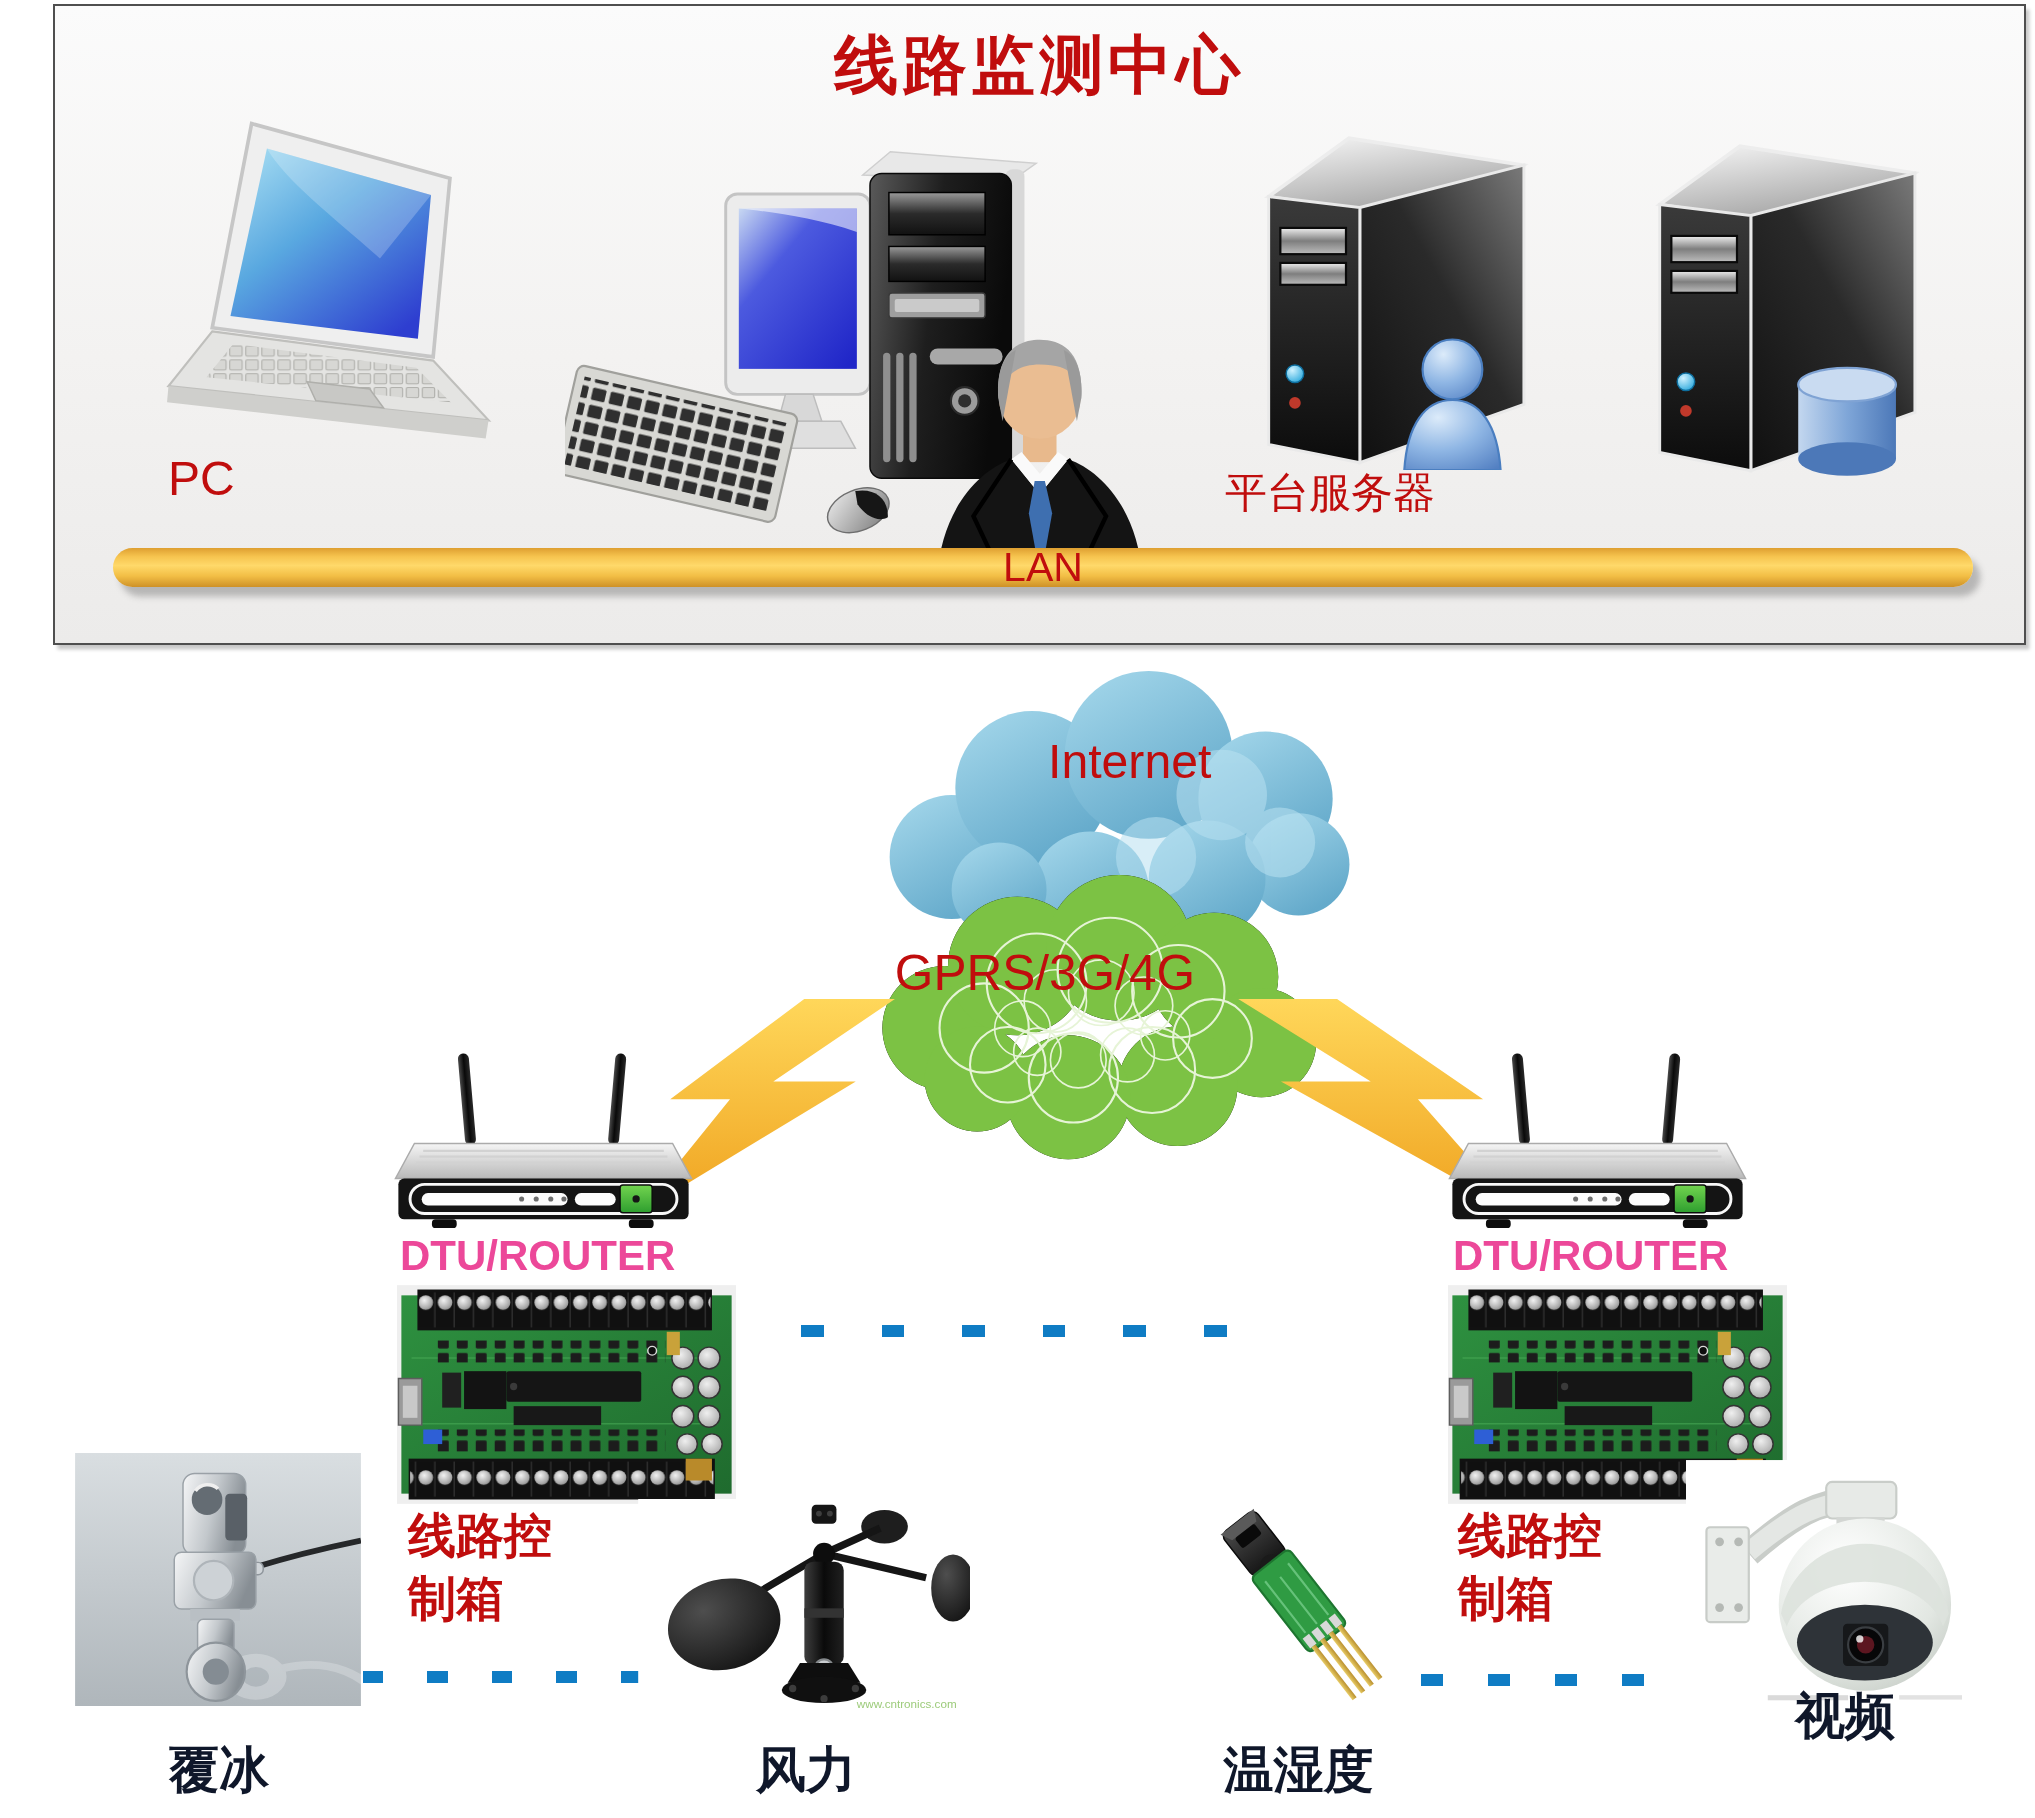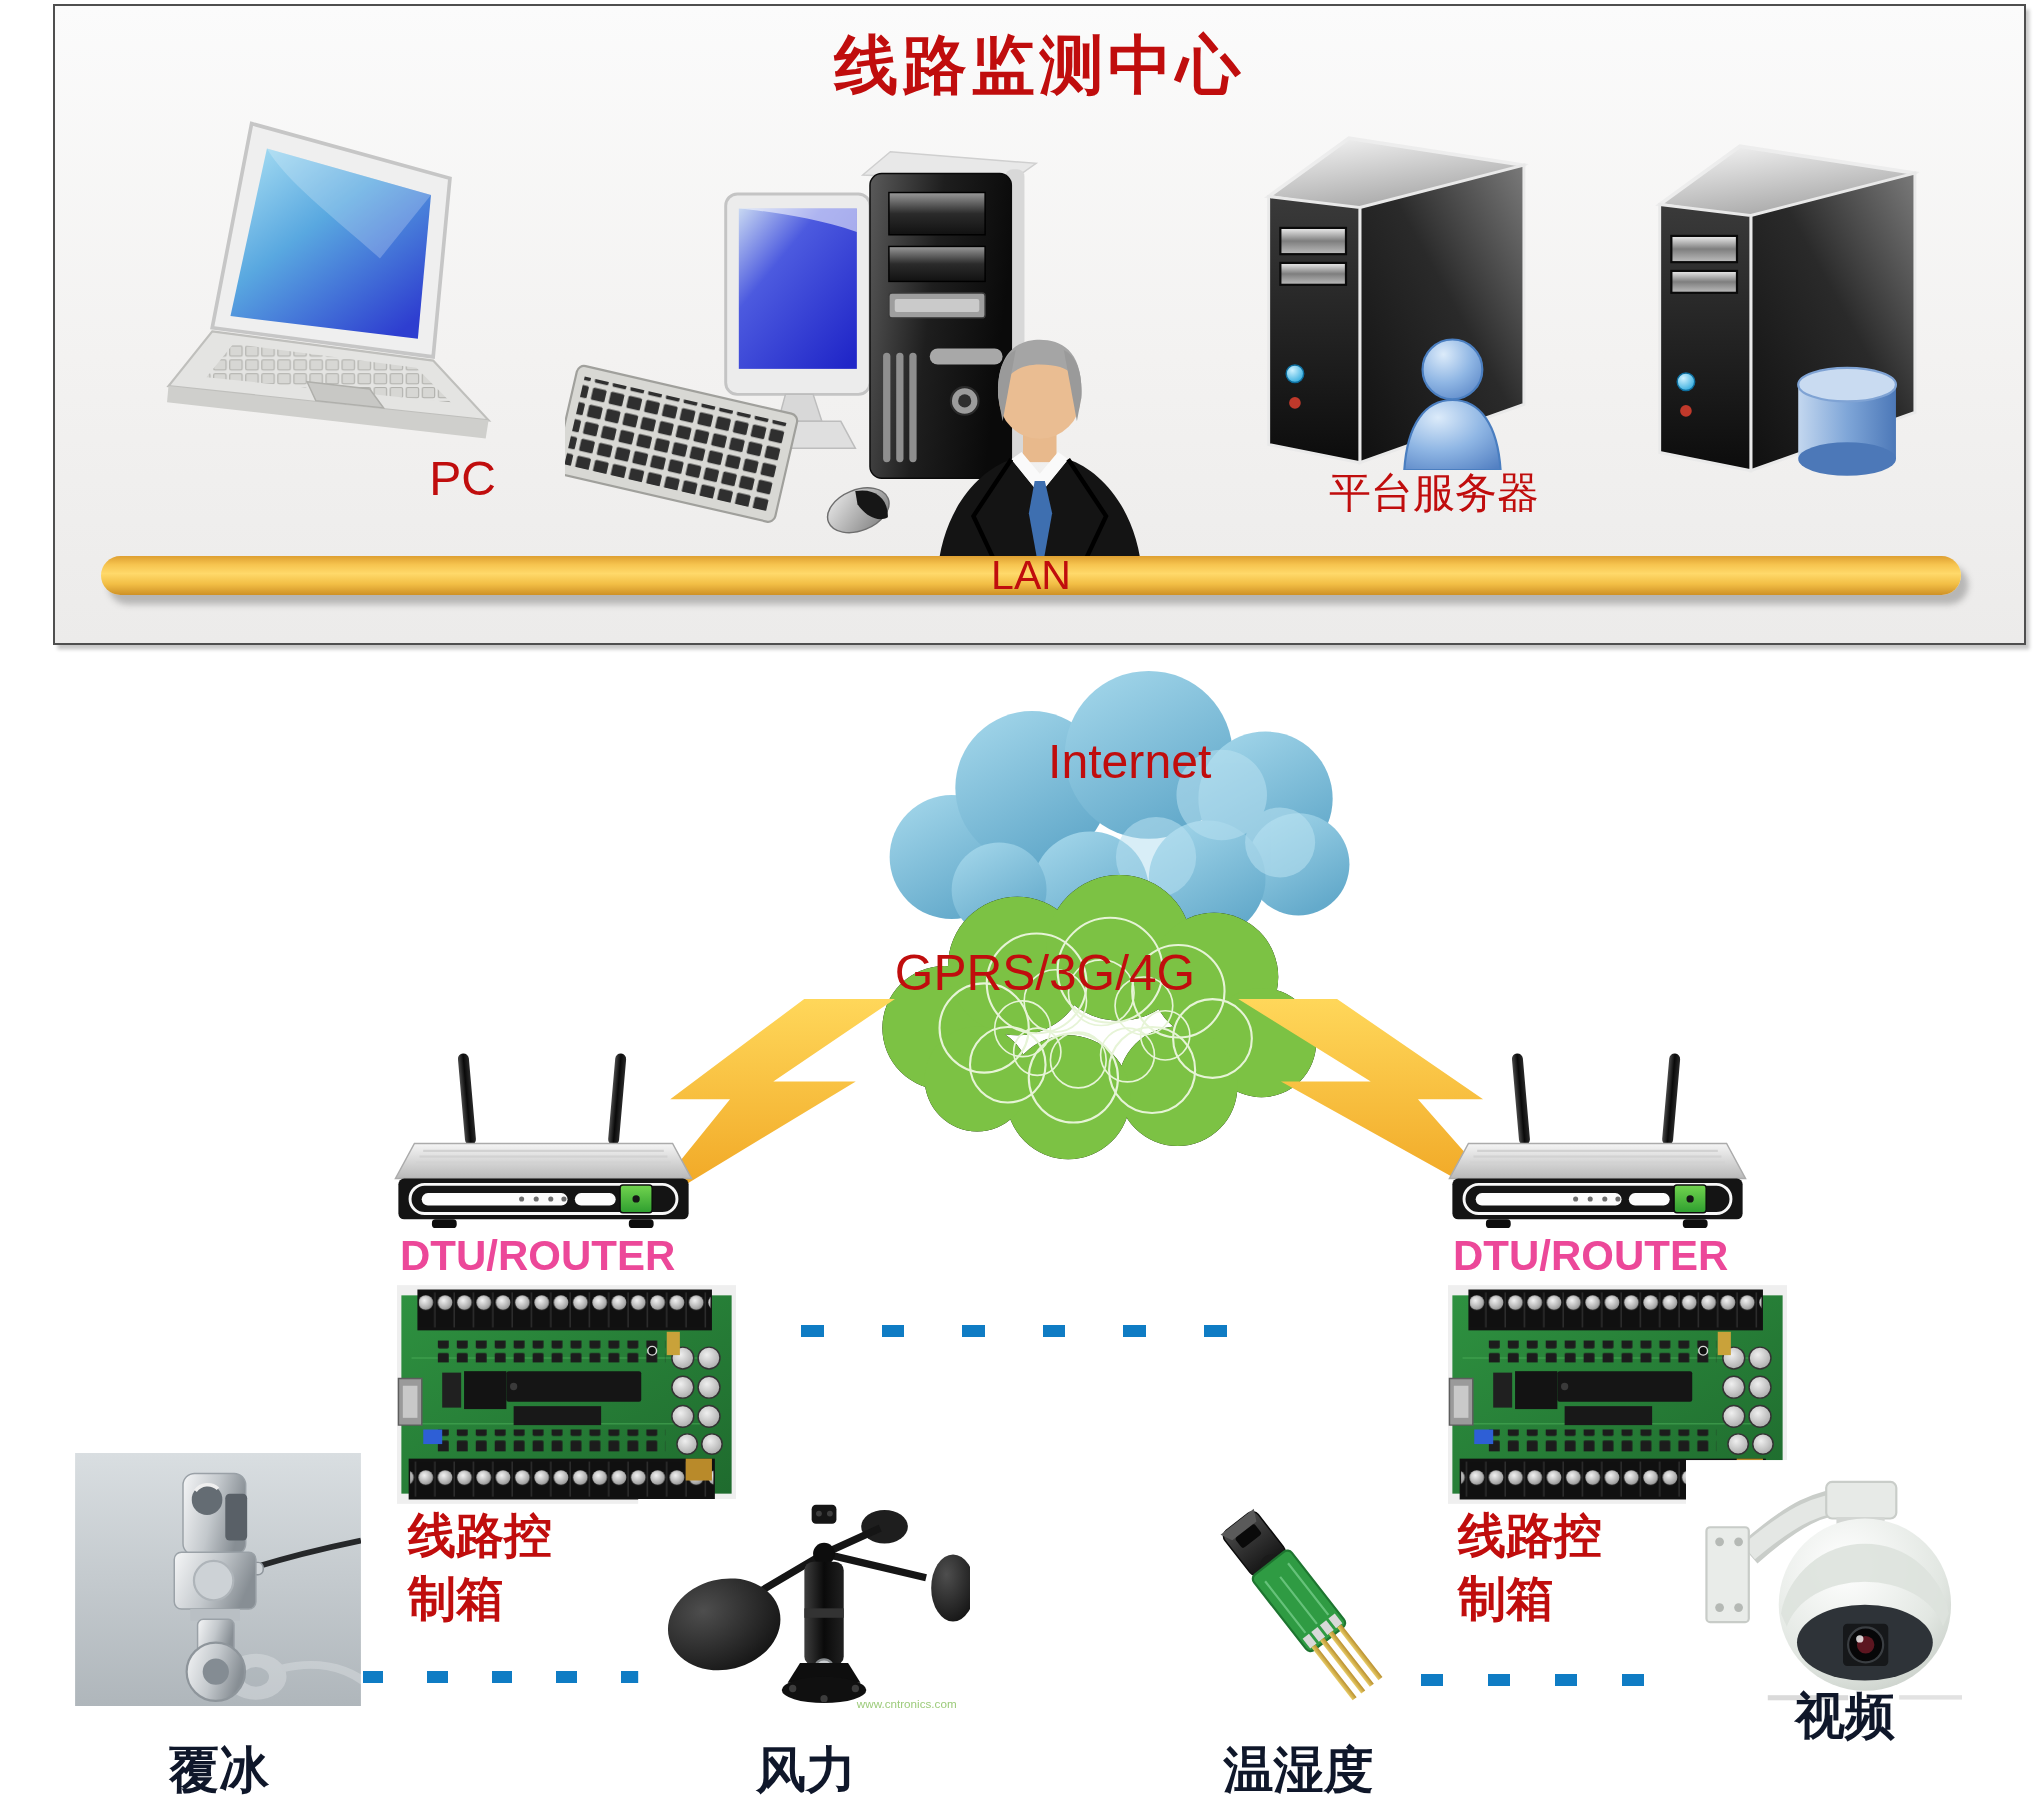--- a/index.html
+++ b/index.html
@@ -6,32 +6,32 @@
   .canvas{position:relative;width:2035px;height:1819px;background:#ffffff;overflow:hidden;
           font-family:"Liberation Sans","DejaVu Sans",sans-serif;}
   .abs{position:absolute;}
   .zh{font-family:"Liberation Serif","DejaVu Serif",serif;}
   .lat{font-family:"Liberation Sans","DejaVu Sans",sans-serif;}
   .center-box{position:absolute;left:53px;top:3.6px;width:1969px;height:637px;
       border:2.2px solid #4F4F4F;background:linear-gradient(180deg,#FBFBFB 0%,#F3F2F1 55%,#ECEBEA 100%);
       box-shadow:4.4px 5.1px 3.6px rgba(0,0,0,0.22);}
   .page-title{position:absolute;left:50%;transform:translateX(-50%);top:16px;
       font-size:64px;font-weight:bold;color:#C00D0D;letter-spacing:4.4px;white-space:nowrap;}
-  .lan-bar{position:absolute;left:101px;top:548px;width:1860px;height:39px;border-radius:19.7px;
+  .lan-bar{position:absolute;left:113px;top:548px;width:1860px;height:39px;border-radius:19.7px;
       background:linear-gradient(180deg,#DE9F31 0%,#F6C44F 22%,#FFD96A 45%,#F2BE45 72%,#CE9127 100%);
-      box-shadow:7.3px 9.5px 6.6px rgba(95,95,95,0.38);margin-top:8px;}
+      box-shadow:7.3px 9.5px 6.6px rgba(95,95,95,0.38);}
   .lan-bar .lan-text{position:absolute;left:0;top:0;width:100%;height:39px;line-height:38px;
       text-align:center;font-size:41px;color:#C00D0D;}
   .dashrow{position:absolute;display:flex;}
   .dash{height:11.7px;background:#0F7CC4;flex:none;}
   .dtu-label{position:absolute;font-size:42px;font-weight:bold;color:#ec4899;white-space:nowrap;}
   .ctrl-label{position:absolute;width:306px;text-align:left;font-size:48px;font-weight:bold;
       color:#C00D0D;line-height:1.32;}
   .sensor-label{position:absolute;text-align:center;font-size:50px;font-weight:bold;color:#0f172a;}
-  .dev-label{position:absolute;text-align:right;font-size:42px;color:#C00D0D;}
+  .dev-label{position:absolute;text-align:left;font-size:42px;color:#C00D0D;}
   .flip{transform:scaleX(-1);}
   svg{display:block;}
 </style>
 </head>
 <body>
 
 <div class="canvas">
 
   <div class="center-box">
     <div class="page-title zh">线路监测中心</div>

